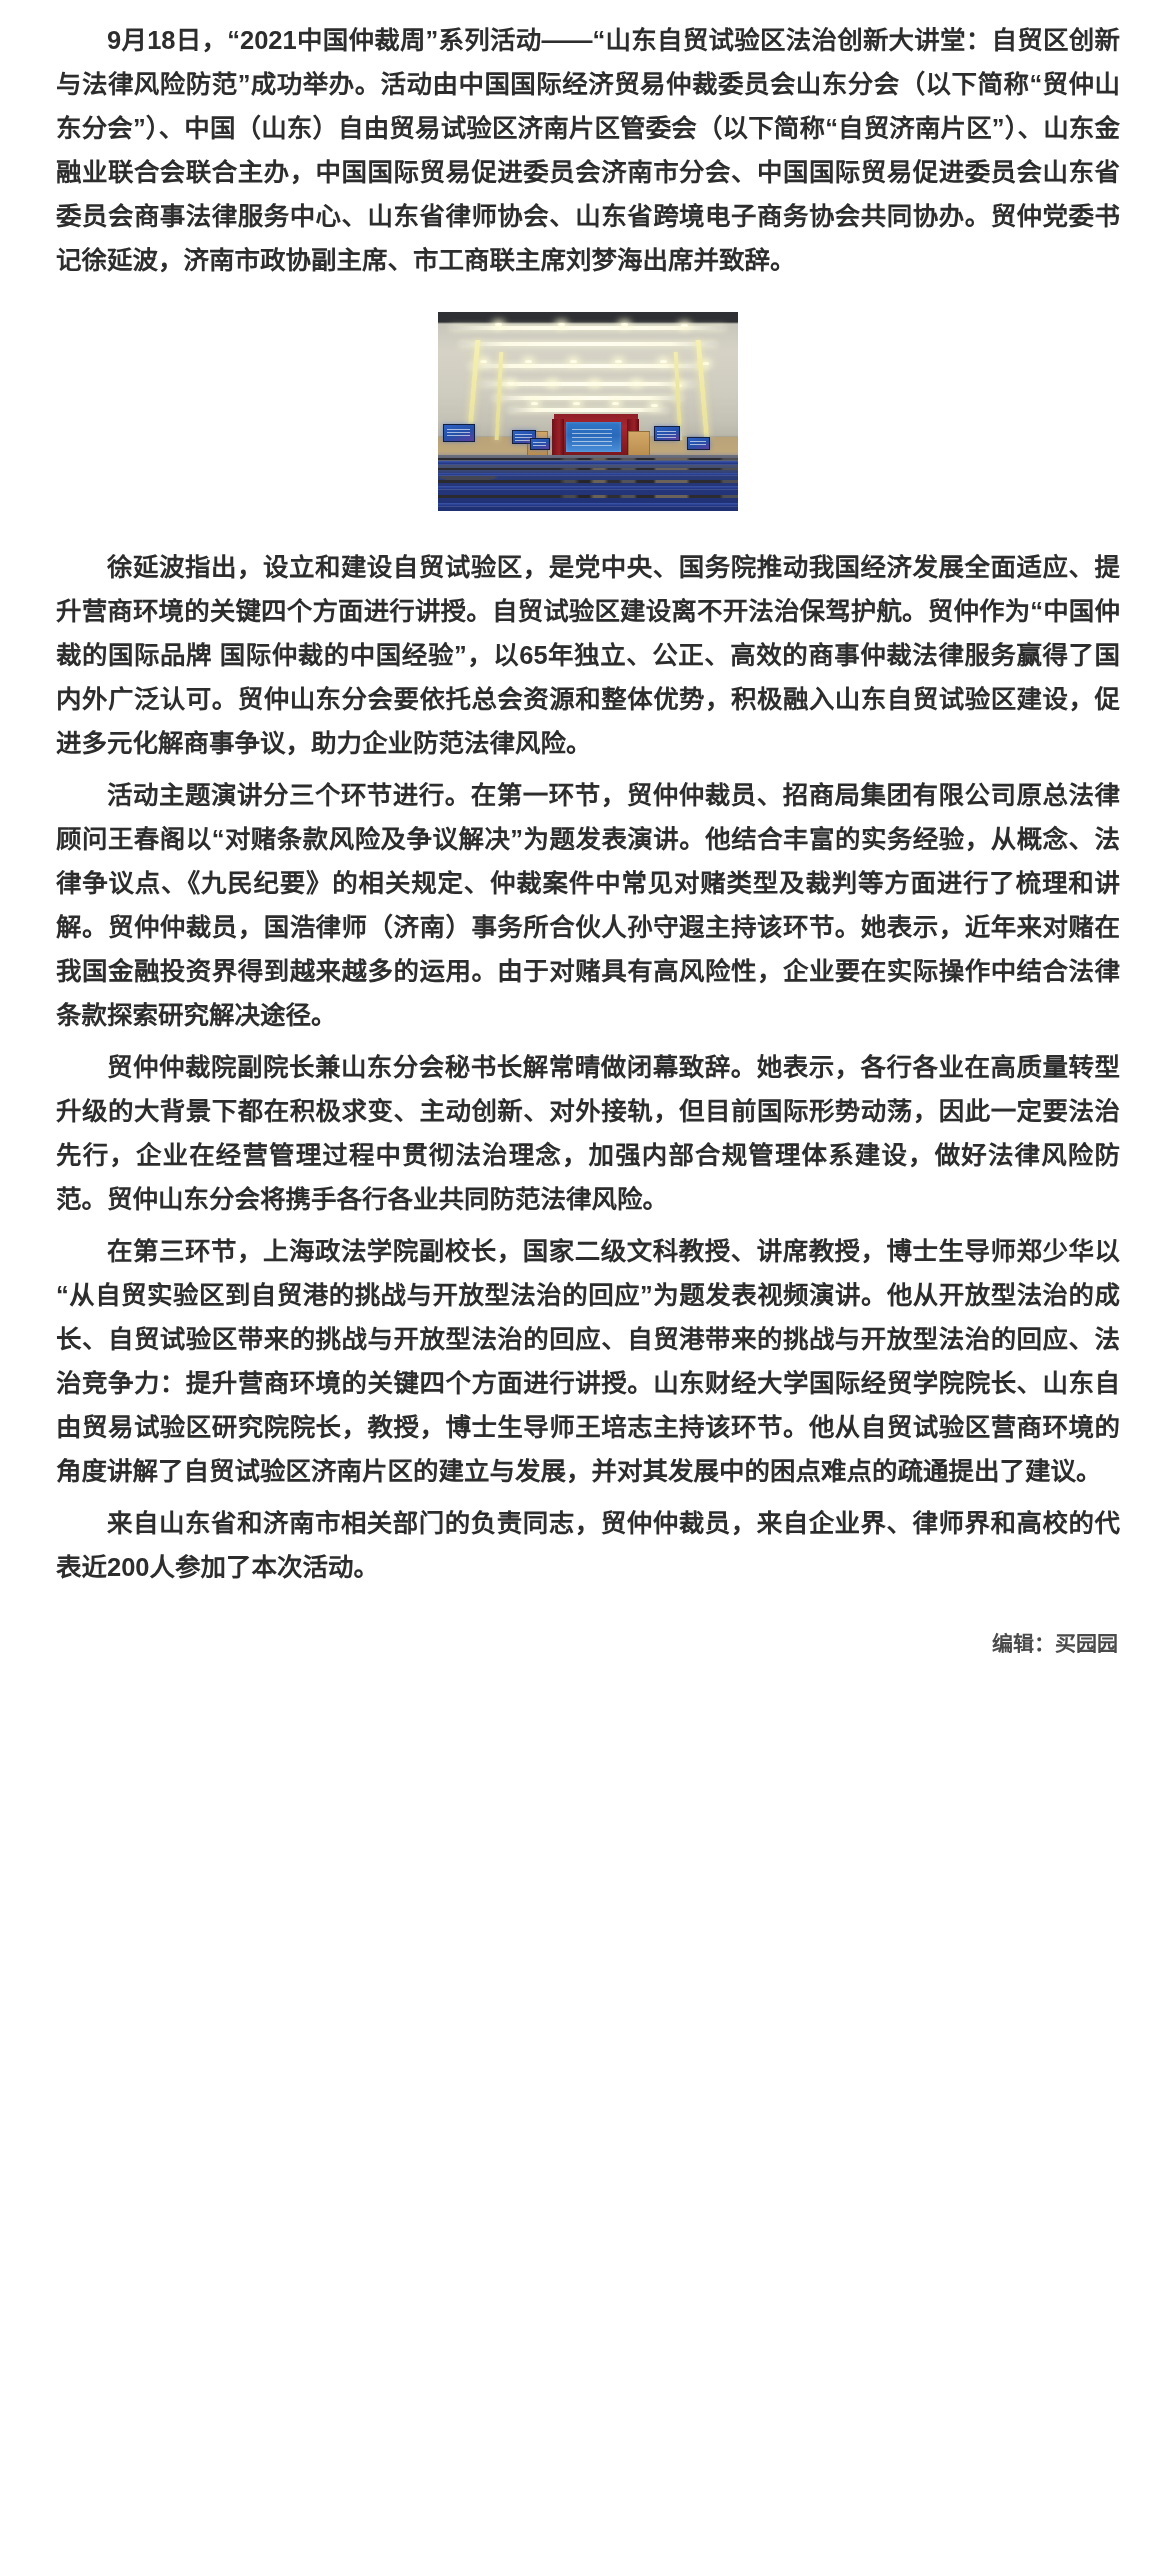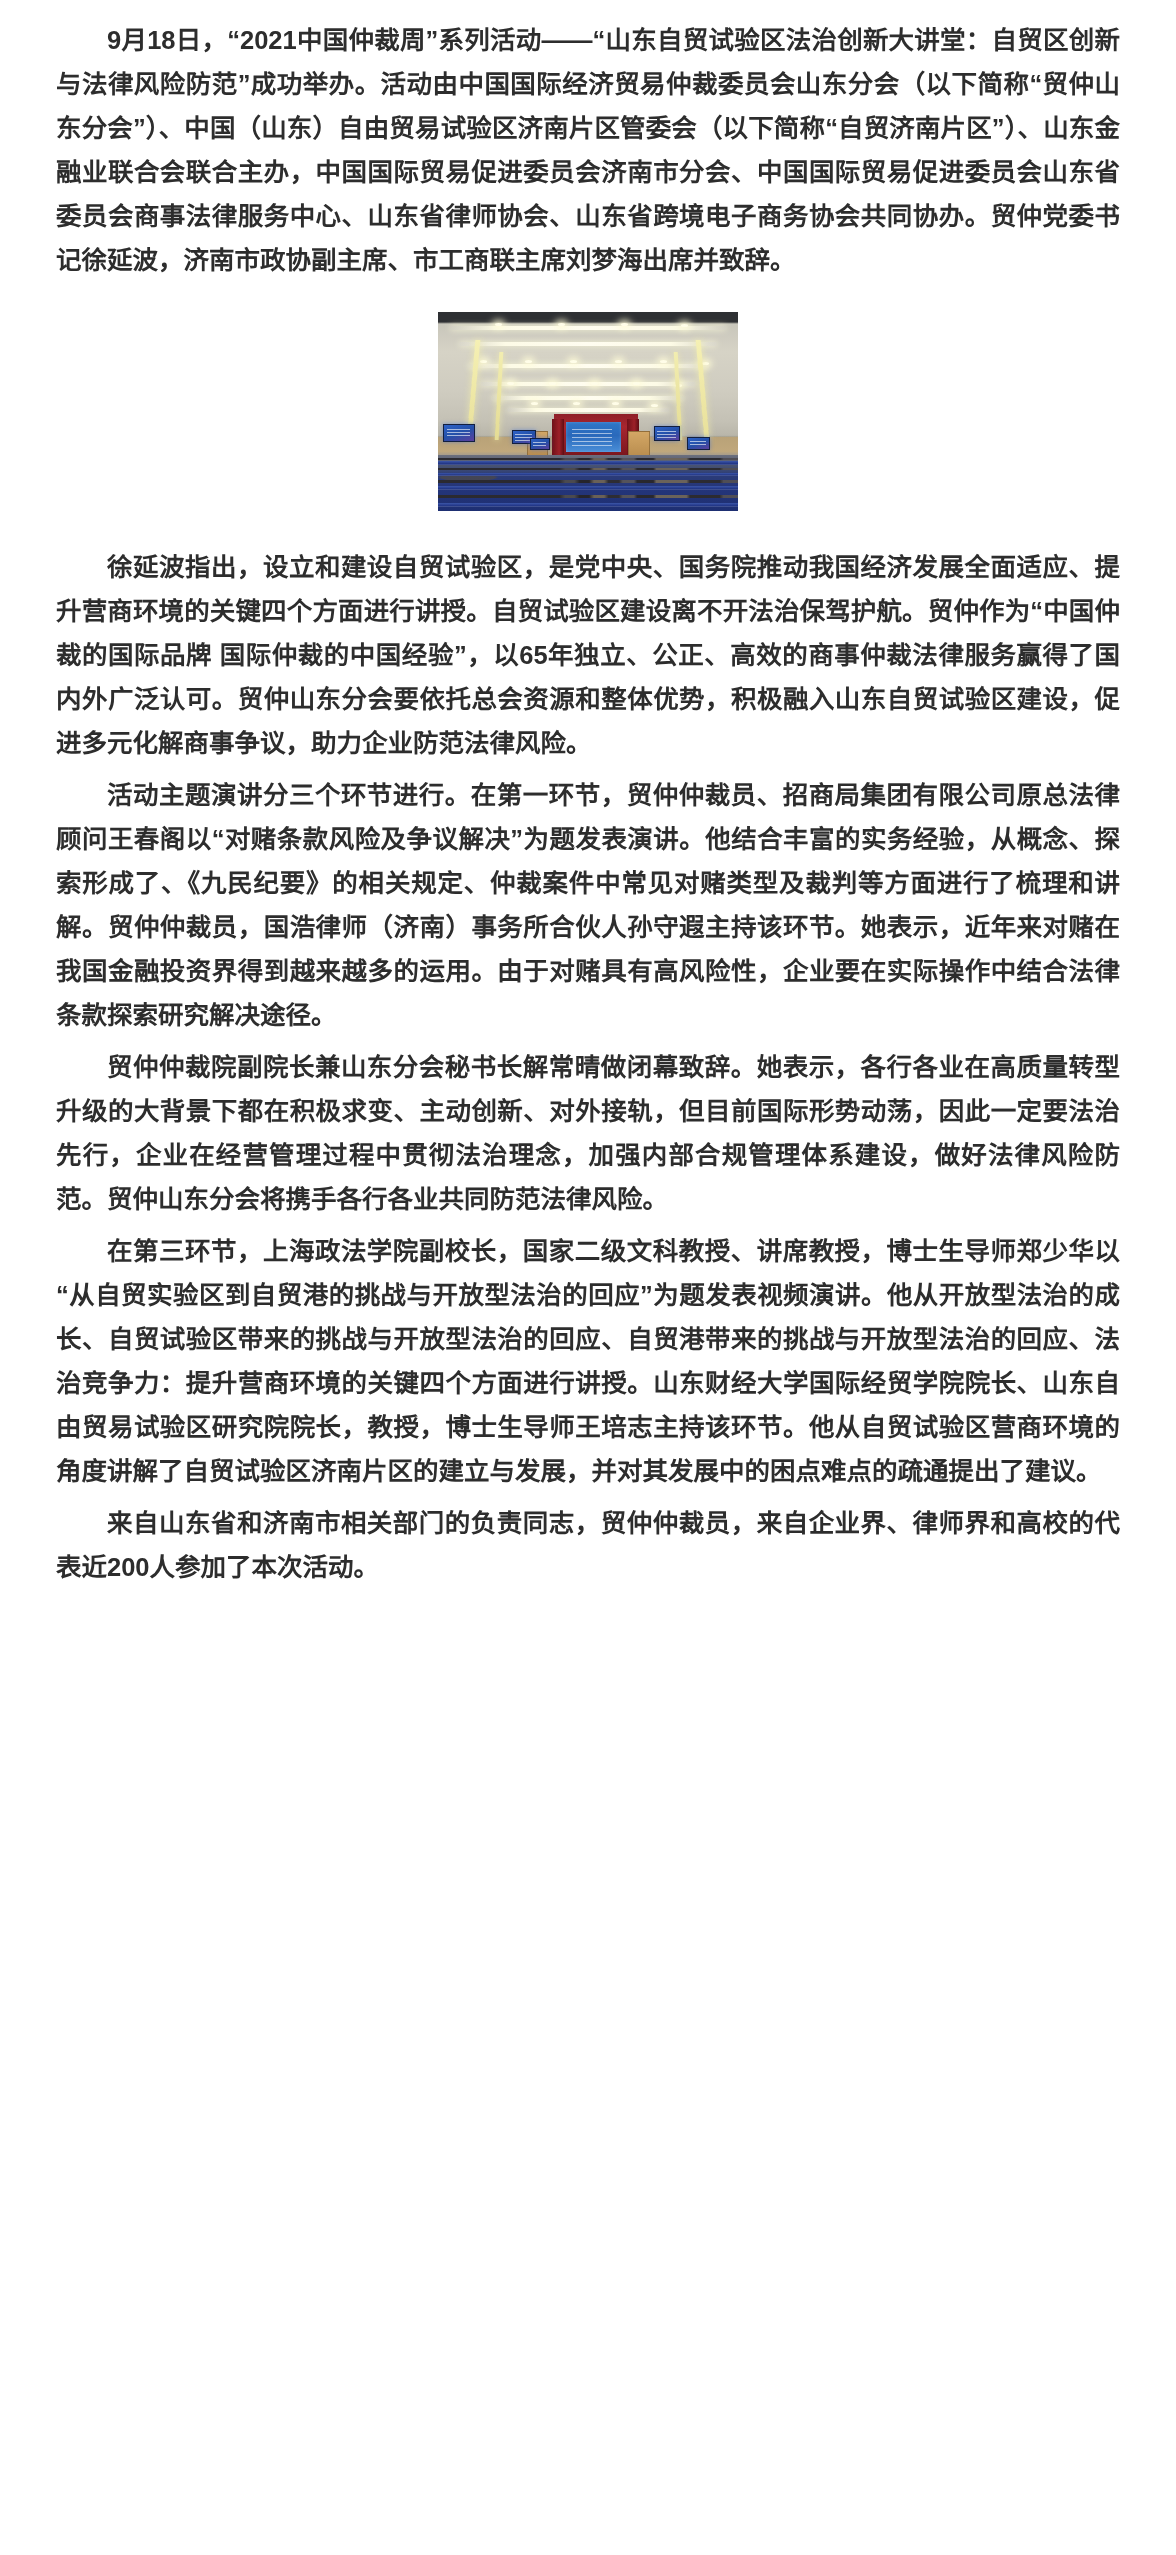--- a/index.html
+++ b/index.html
@@ -269,20 +269,21 @@
             <div class="heads" style="top:45%;"></div>
             <div class="desk" style="top:56%;"></div>
             <div class="heads" style="top:72%;"></div>
             <div class="desk" style="top:86%;"></div>
           </div>
         </div>
       </figure>
     </div>
 
     <p class="para">徐延波指出，设立和建设自贸试验区，是党中央、国务院推动我国经济发展全面适应、提升营商环境的关键四个方面进行讲授。自贸试验区建设离不开法治保驾护航。贸仲作为“中国仲裁的国际品牌 国际仲裁的中国经验”，以65年独立、公正、高效的商事仲裁法律服务赢得了国内外广泛认可。贸仲山东分会要依托总会资源和整体优势，积极融入山东自贸试验区建设，促进多元化解商事争议，助力企业防范法律风险。</p>
-    <p class="para">活动主题演讲分三个环节进行。在第一环节，贸仲仲裁员、招商局集团有限公司原总法律顾问王春阁以“对赌条款风险及争议解决”为题发表演讲。他结合丰富的实务经验，从概念、探索形成了、《九民纪要》的相关规定、仲裁案件中常见对赌类型及裁判等方面进行了梳理和讲解。贸仲仲裁员，国浩律师（济南）事务所合伙人孙守遐主持该环节。她表示，近年来对赌在我国金融投资界得到越来越多的运用。由于对赌具有高风险性，企业要在实际操作中结合法律条款探索研究解决途径。</p>
+    <p class="para">活动主题演讲分三个环节进行。在第一环节，贸仲仲裁员、招商局集团有限公司原总法律顾问王春阁以“对赌条款风险及争议解决”为题发表演讲。他结合丰富的实务经验，从概念、法律争议点、《九民纪要》的相关规定、仲裁案件中常见对赌类型及裁判等方面进行了梳理和讲解。贸仲仲裁员，国浩律师（济南）事务所合伙人孙守遐主持该环节。她表示，近年来对赌在我国金融投资界得到越来越多的运用。由于对赌具有高风险性，企业要在实际操作中结合法律条款探索研究解决途径。</p>
     <p class="para">贸仲仲裁院副院长兼山东分会秘书长解常晴做闭幕致辞。她表示，各行各业在高质量转型升级的大背景下都在积极求变、主动创新、对外接轨，但目前国际形势动荡，因此一定要法治先行，企业在经营管理过程中贯彻法治理念，加强内部合规管理体系建设，做好法律风险防范。贸仲山东分会将携手各行各业共同防范法律风险。</p>
     <p class="para">在第三环节，上海政法学院副校长，国家二级文科教授、讲席教授，博士生导师郑少华以“从自贸实验区到自贸港的挑战与开放型法治的回应”为题发表视频演讲。他从开放型法治的成长、自贸试验区带来的挑战与开放型法治的回应、自贸港带来的挑战与开放型法治的回应、法治竞争力：提升营商环境的关键四个方面进行讲授。山东财经大学国际经贸学院院长、山东自由贸易试验区研究院院长，教授，博士生导师王培志主持该环节。他从自贸试验区营商环境的角度讲解了自贸试验区济南片区的建立与发展，并对其发展中的困点难点的疏通提出了建议。</p>
     <p class="para">来自山东省和济南市相关部门的负责同志，贸仲仲裁员，来自企业界、律师界和高校的代表近200人参加了本次活动。</p>
 
+    <div class="footer-line">编辑：买园园</div>
     <div class="spacer-bottom"></div>
   </article>
 </div>
 
 </body></html>

